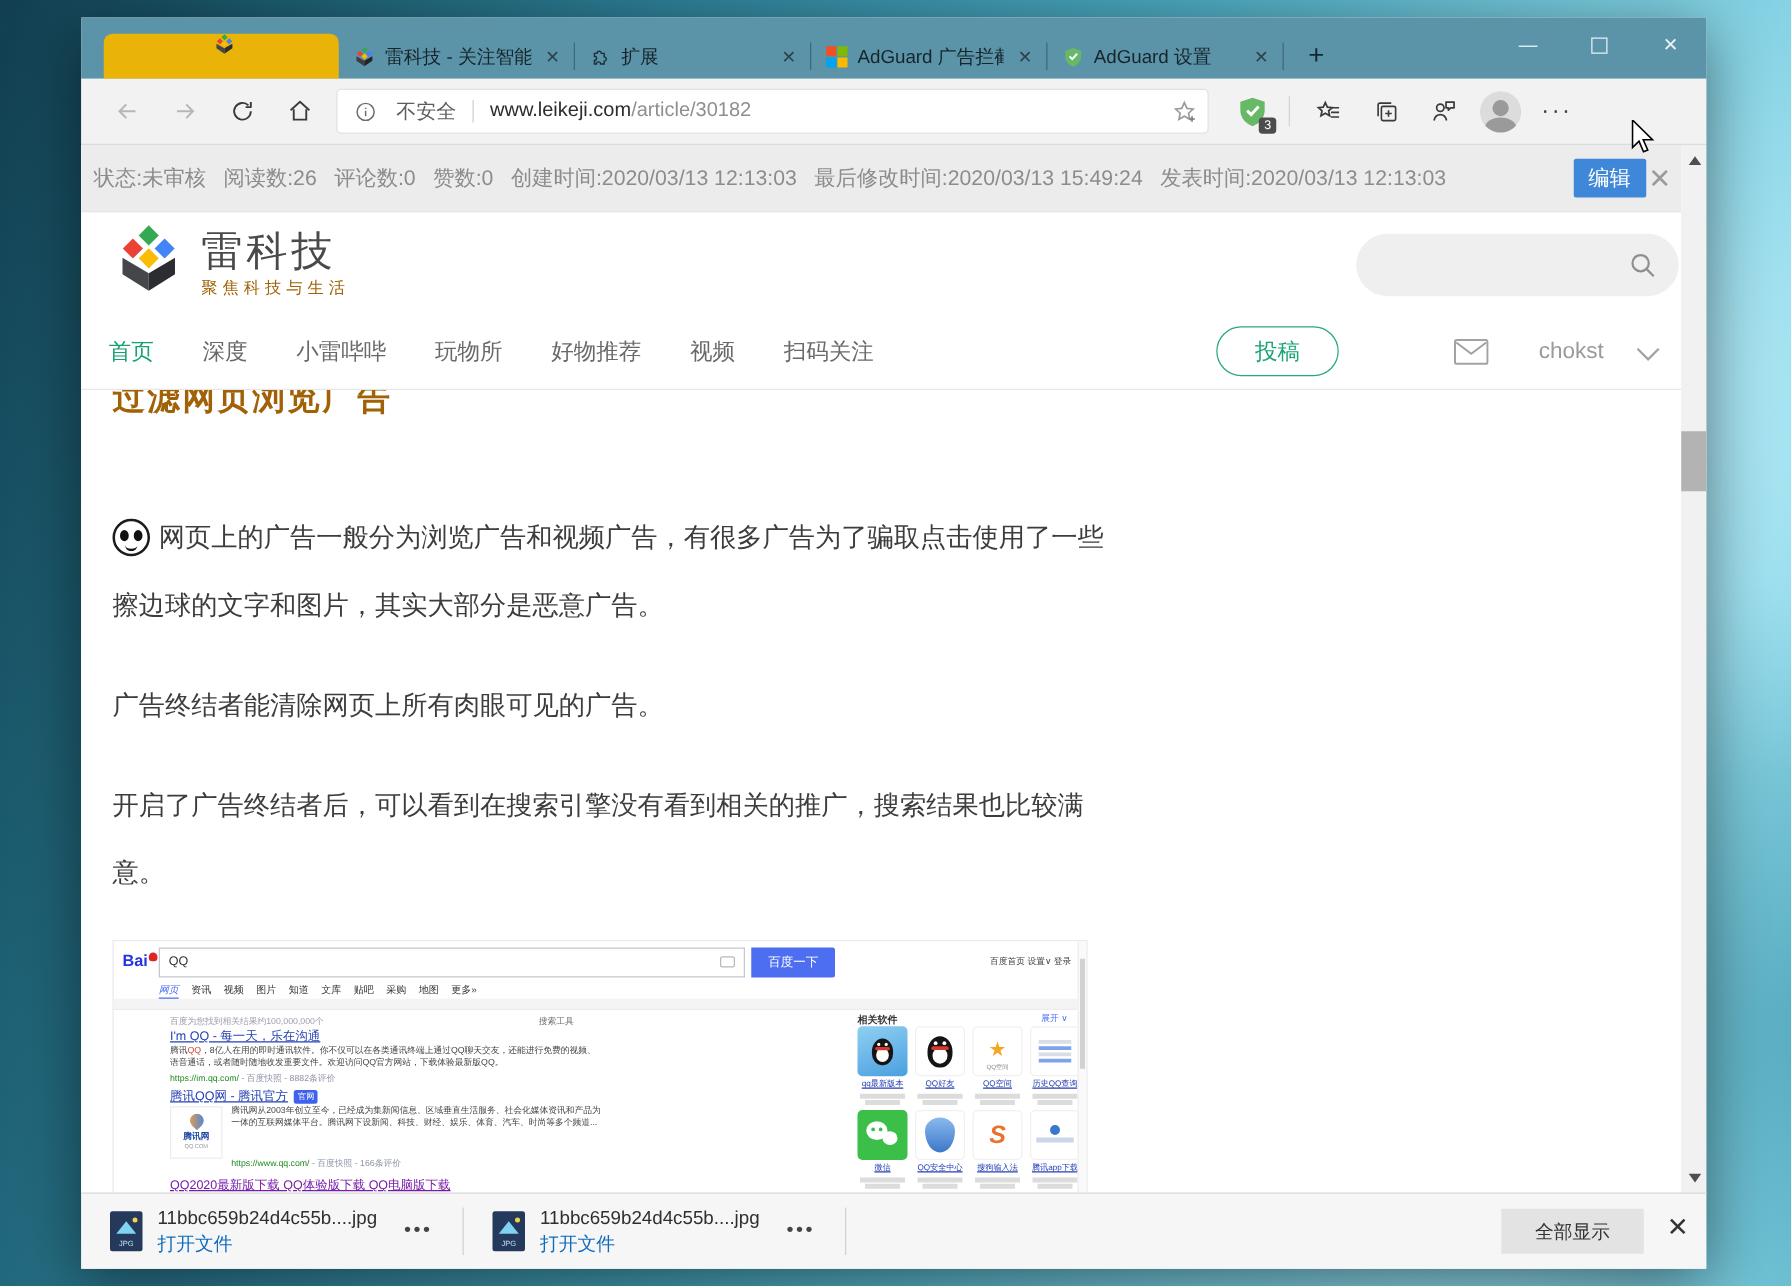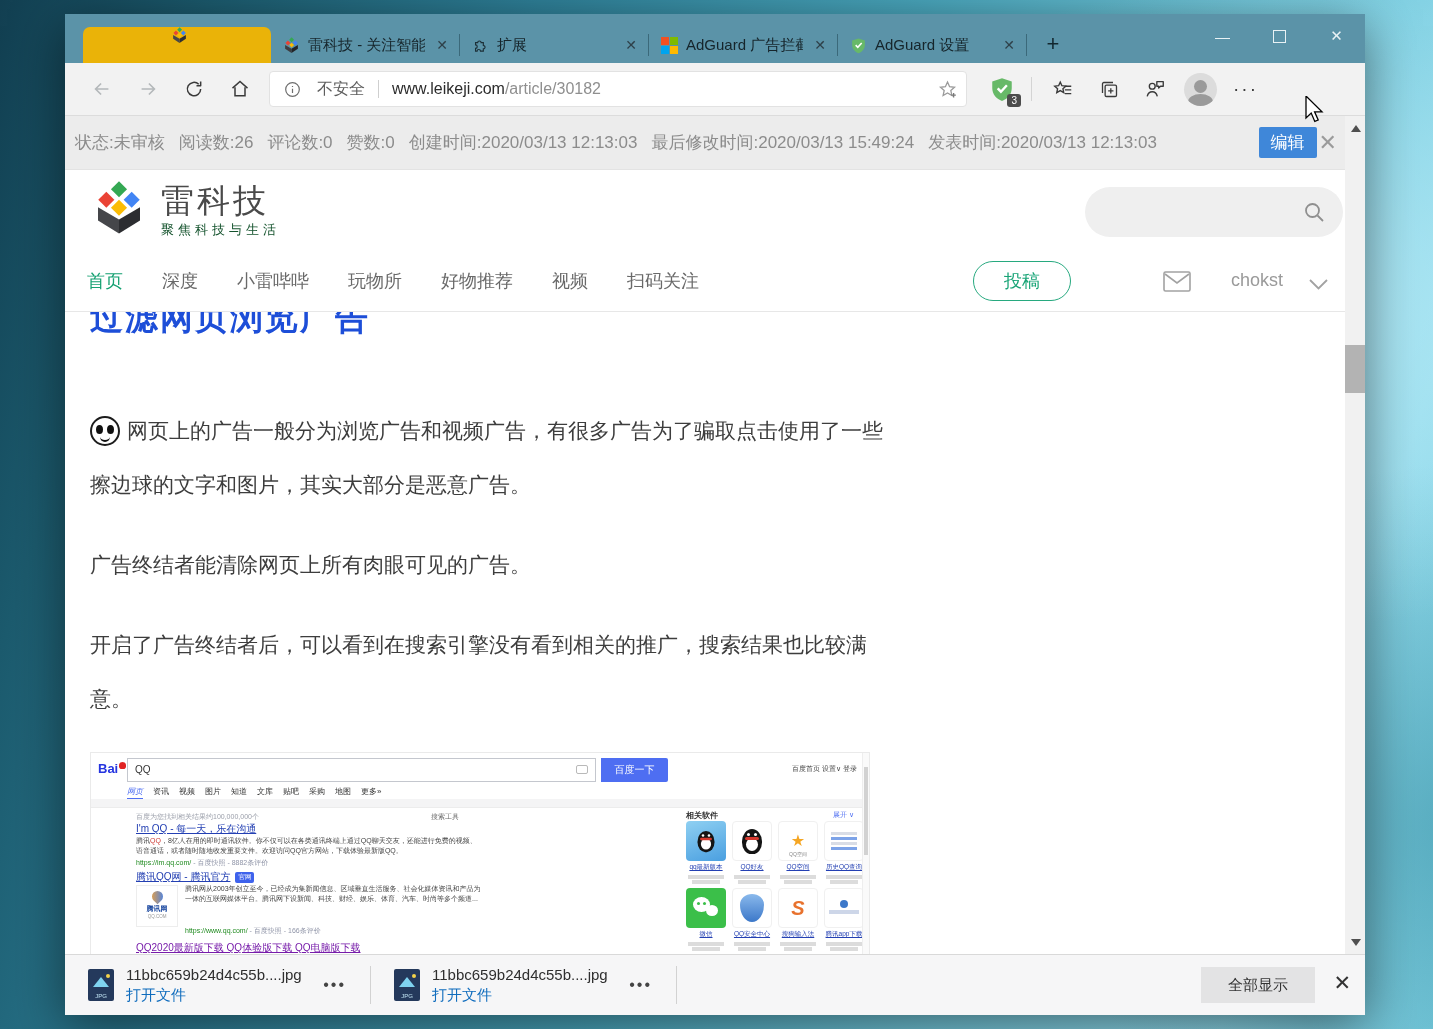--- a/index.html
+++ b/index.html
@@ -67,36 +67,36 @@
             box-sizing:border-box;font-size:17px;color:#8c8c8c;white-space:nowrap;border-bottom:1px solid #e3e3e3;}
   .adminbar span{margin-right:14px;}
   .edit-btn{margin-left:auto;flex:0 0 auto;width:58px;height:31px;background:#3f87d9;color:#fff;font-size:17px;
             display:flex;align-items:center;justify-content:center;border-radius:2px;}
   .admin-close{color:#9b9b9b;font-size:22px;margin:0 0 0 2px;flex:0 0 auto;line-height:1;}
 
   
   .siteheader{height:81px;background:#fff;display:flex;align-items:center;padding-left:25px;position:relative;}
   .logo-text{margin-left:13px;}
   .logo-title{font-size:33px;color:#4a4a4a;letter-spacing:3px;line-height:36px;}
-  .logo-tag{font-size:13px;color:#14532d;letter-spacing:4px;margin-top:2px;}
+  .logo-tag{font-size:13px;color:#a16207;letter-spacing:4px;margin-top:2px;}
   .searchpill{position:absolute;left:1020px;top:17px;width:258px;height:50px;background:#efefef;border-radius:25px;}
   .searchpill svg{position:absolute;right:17px;top:13px;}
   .sitenav{height:60px;background:#fff;border-bottom:1px solid #e7e7e7;display:flex;align-items:center;
            padding-left:22px;position:relative;}
   .nav-item{font-size:18px;color:#696969;margin-right:39px;flex:0 0 auto;}
   .nav-item.active{color:#16a172;}
   .submit-btn{position:absolute;left:908px;top:10px;width:98px;height:40px;border:1px solid #27a97f;border-radius:21px;
               color:#18a476;font-size:18px;display:flex;align-items:center;justify-content:center;background:#fff;box-sizing:border-box;}
   .mail-ic{position:absolute;left:1098px;top:20px;}
   .user{position:absolute;left:1166px;top:19px;font-size:18px;color:#9a9a9a;}
   .chev{position:absolute;left:1244px;top:25px;}
 
   
   .article{background:#fff;overflow:hidden;padding-left:25px;height:700px;box-sizing:border-box;}
-  .art-title{margin:-14px 16px 0 0;font-size:33px;font-weight:700;color:#1d4ed8;letter-spacing:2px;line-height:40px;}
+  .art-title{margin:-14px 16px 0 0;font-size:26px;font-weight:700;color:#a16207;letter-spacing:2px;line-height:40px;}
   .article p{width:795px;font-size:21px;line-height:54px;color:#3d3d3d;margin:0 0 26px 0;}
   .article p.first{margin-top:66px;}
   .emoji{display:inline-block;width:30px;height:30px;border:2px solid #1c1c1c;border-radius:50%;position:relative;
          vertical-align:-8px;margin-right:7px;background:#fff;box-sizing:border-box;}
   .emoji i{position:absolute;top:7px;left:4px;width:7px;height:9px;background:#111;border-radius:50%;}
   .emoji i+i{left:15px;}
   .emoji b{position:absolute;left:8px;top:17px;width:10px;height:5px;border:2px solid #111;border-top:none;
            border-left:none;border-right:none;border-radius:0 0 8px 8px;}
 
   

